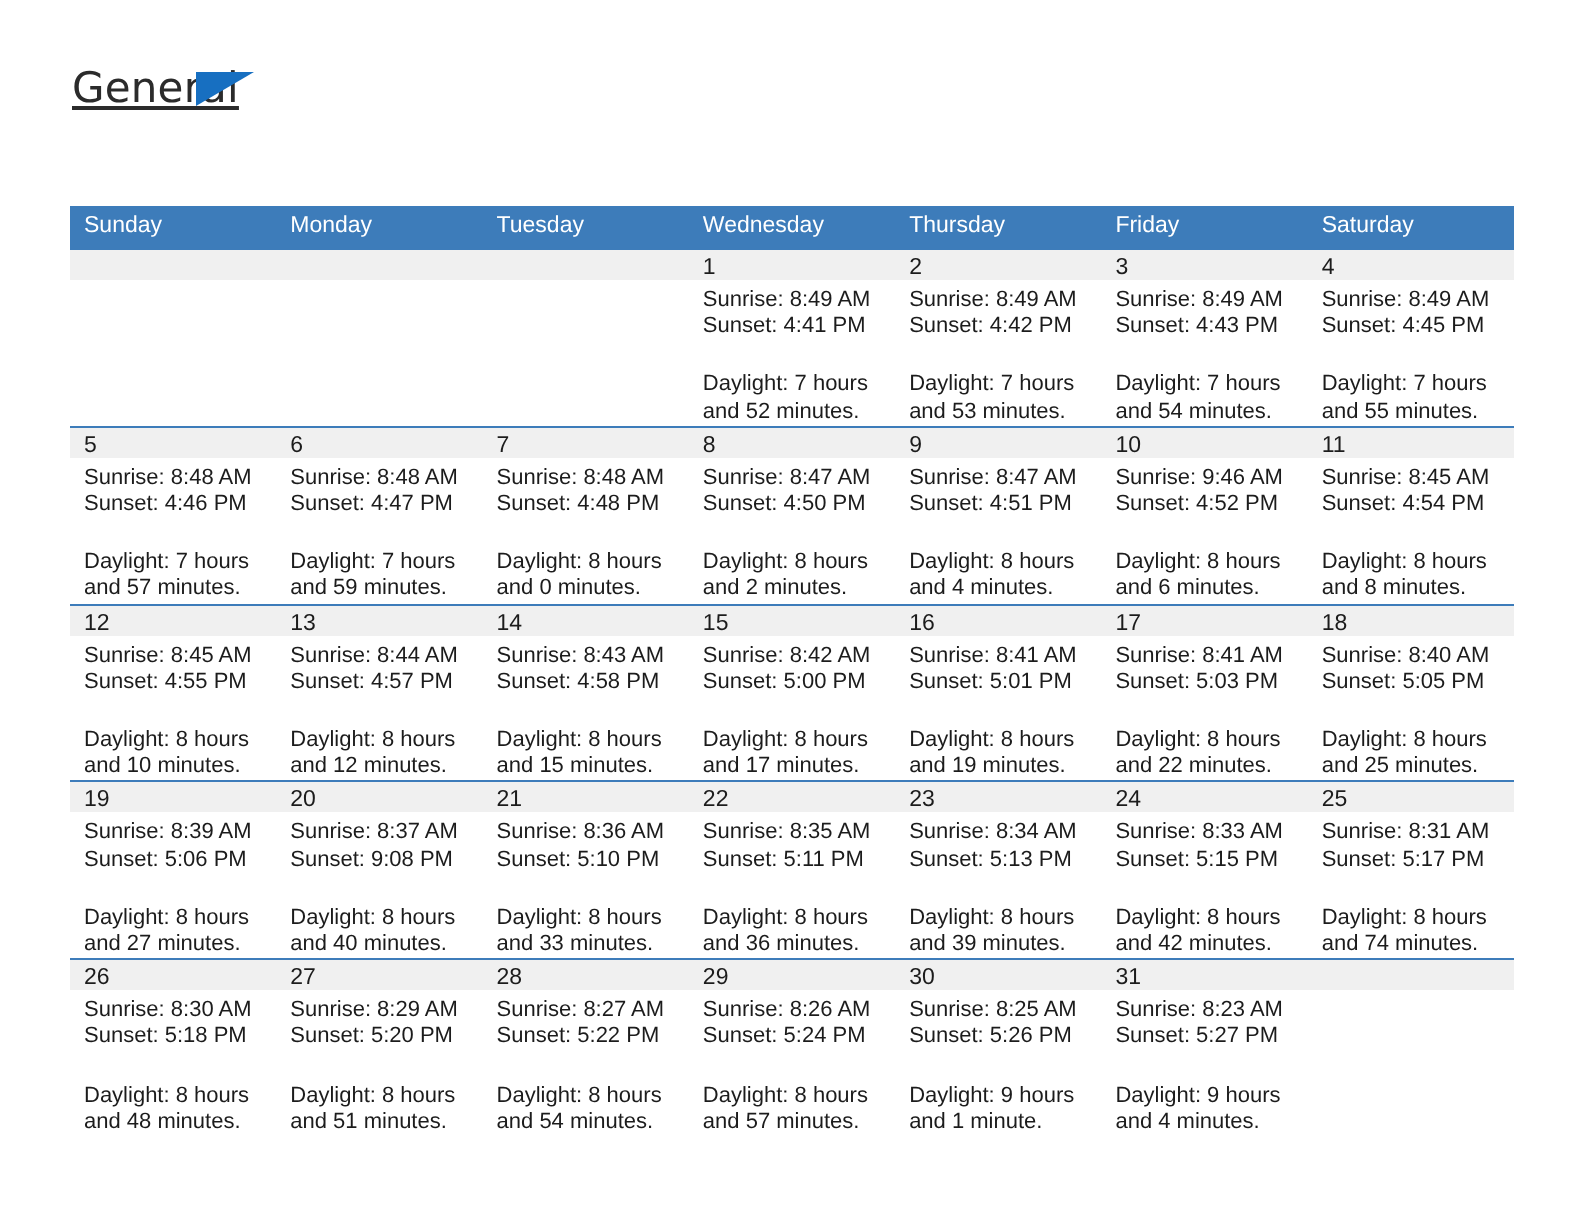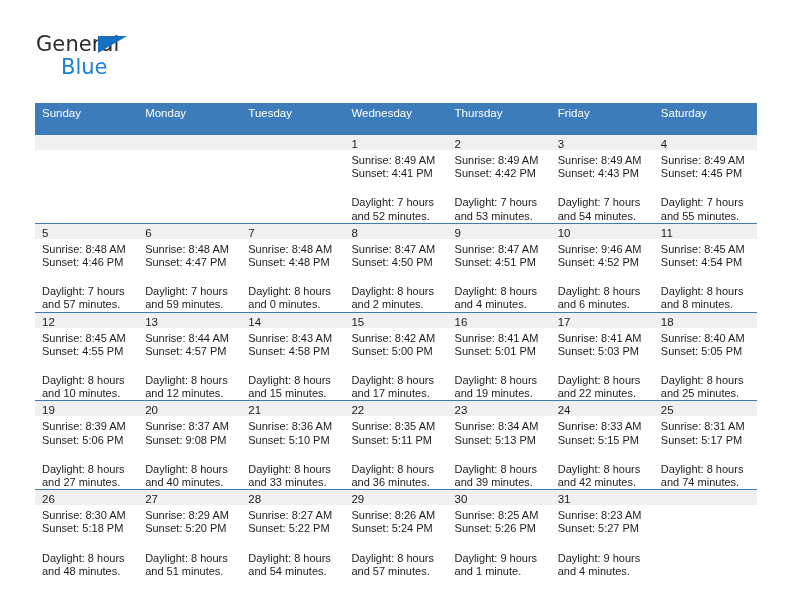--- a/index.html
+++ b/index.html
@@ -41,20 +41,21 @@
     user-select: none;
   }
   .brand-row1 {
     position: relative;
     display: block;
     font-size: 21px;
     color: #2b2b2b;
     letter-spacing: 0.1px;
     font-family: "DejaVu Sans", sans-serif;
     font-weight: 400;
+    text-decoration: underline;
   }
   .brand-tri {
     position: absolute;
     left: 62px;
     top: 2px;
     width: 0;
     height: 0;
     border-left: 29px solid #176fc1;
     border-bottom: 17px solid transparent;
   }
@@ -99,21 +100,21 @@
     border-collapse: collapse;
     table-layout: fixed;
   }
 
   .calendar th {
     background: #3d7cba;
     color: #ffffff;
     font-size: 11.5px;
     font-weight: 400;
     text-align: left;
-    padding: 4px 0 15px 7px;
+    padding: 4px 0 5px 7px;
     height: 12px;
     border: none;
   }
 
   .calendar td {
     width: 103.14px;
     height: 75px;
     vertical-align: top;
     padding: 0;
     border-top: 1px solid #3d7cba;
@@ -151,21 +152,20 @@
 </head>
 <body>
 
 <div class="page">
 
   <div class="header">
 
     <div class="brand">
       <span class="brand-row1">General</span>
       <span class="brand-tri"></span>
-      <span class="brand-row2">Blue</span>
     </div>
 
 
   </div>
 
   <table class="calendar">
     <thead>
       <tr>
         <th>Sunday</th>
         <th>Monday</th>

